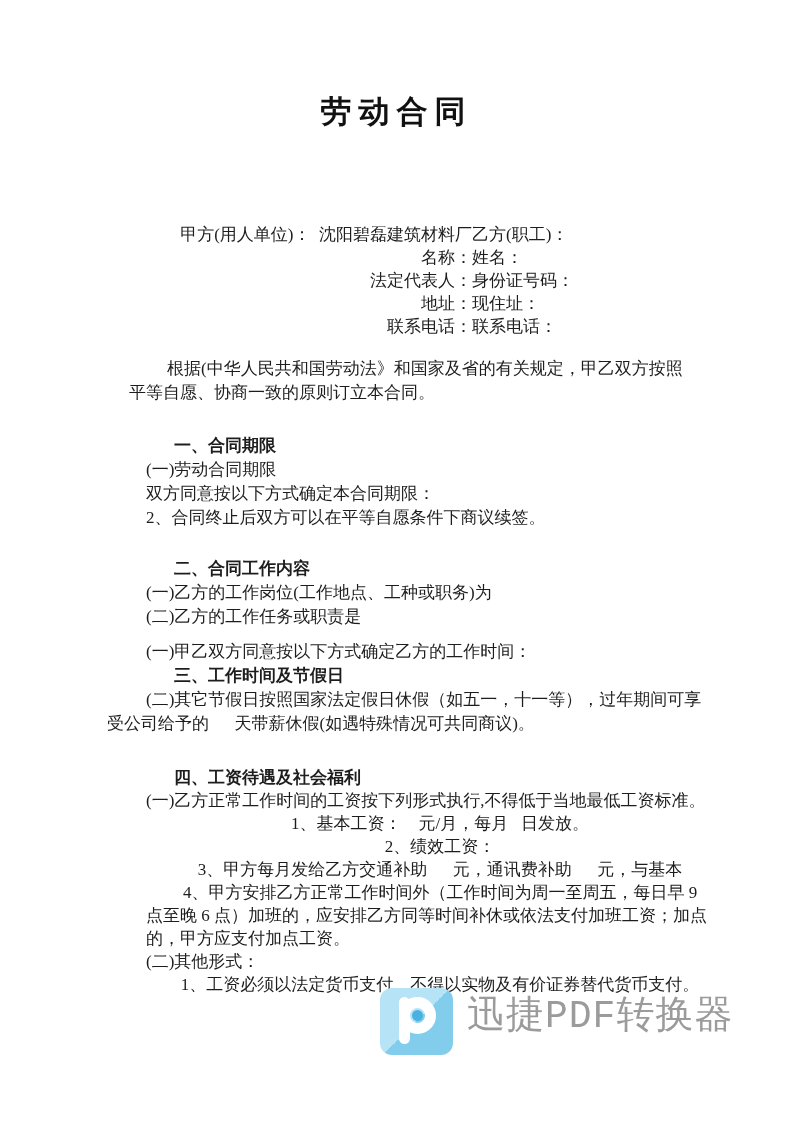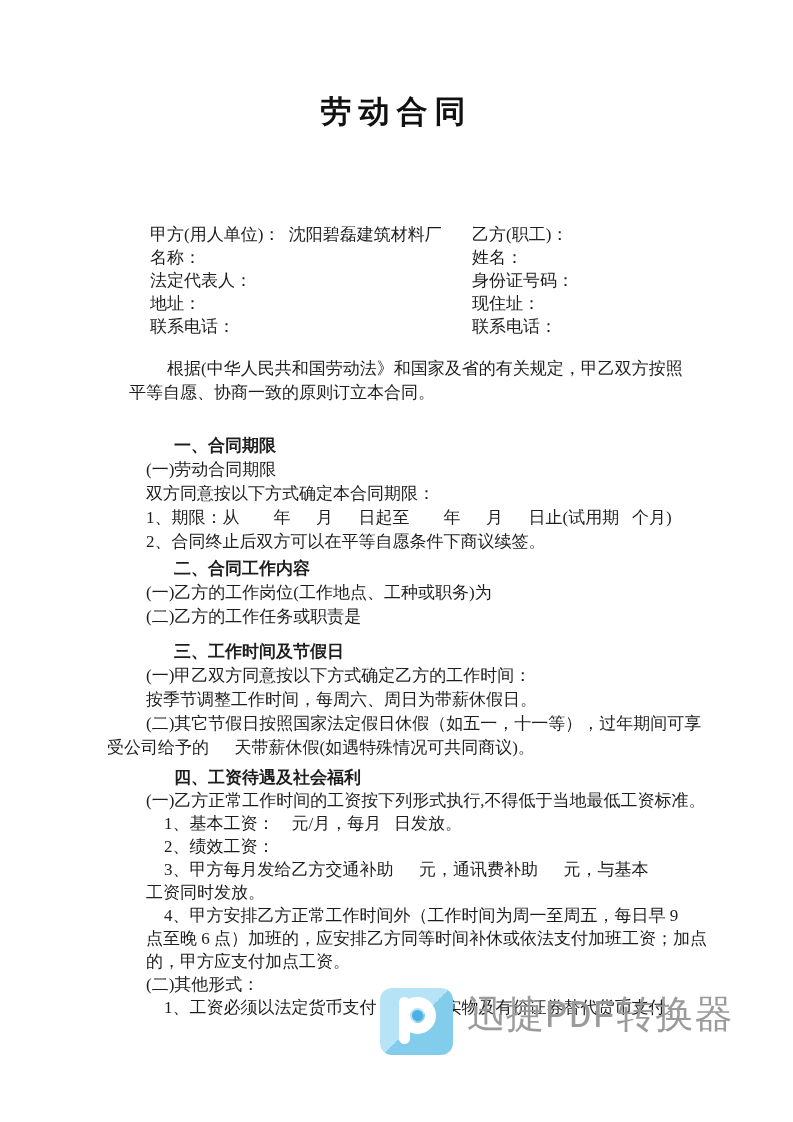--- a/index.html
+++ b/index.html
@@ -33,33 +33,33 @@
     font-weight: 700;
     letter-spacing: 7px;
     font-family: Liberation Serif, serif;
     color: #111111;
   }
   .party {
     position: absolute;
     top: 223px;
     left: 150px;
   }
-  .party-row { display: flex; }
+  .party-row { display: flex; text-align: right; }
   .party .line { line-height: 23px; }
   .party-left { width: 322px; }
   .preamble {
     position: absolute;
     top: 357px;
     left: 146px;
     width: 560px;
   }
   .ind-first { padding-left: 21px; }
   .out-sm { margin-left: -17px; }
   .out-lg { margin-left: -39px; }
-  .ind-item { padding-left: 18px; }
+  .ind-item { padding-left: 18px; text-align: center; }
   .sec { position: absolute; left: 146px; width: 570px; }
   .sec-1 { top: 434px; }
   .sec-2 { top: 557px; }
   .sec-3 { top: 640px; }
   .sec-4 { top: 766px; }
   .sec-4 .line { line-height: 23px; }
 
   
   .wm-logo {
     position: absolute;
@@ -143,45 +143,42 @@
 
   <div class="preamble">
     <div class="line ind-first">根据(中华人民共和国劳动法》和国家及省的有关规定，甲乙双方按照</div>
     <div class="line out-sm">平等自愿、协商一致的原则订立本合同。</div>
   </div>
 
   <div class="sec sec-1">
     <div class="line heading">一、合同期限</div>
     <div class="line">(一)劳动合同期限</div>
     <div class="line">双方同意按以下方式确定本合同期限：</div>
-    <div class="line">1、期限：从        年      月      日起至        年      月      日止(试用期   个月)</div>
     <div class="line">2、合同终止后双方可以在平等自愿条件下商议续签。</div>
   </div>
 
   <div class="sec sec-2">
     <div class="line heading">二、合同工作内容</div>
     <div class="line">(一)乙方的工作岗位(工作地点、工种或职务)为</div>
     <div class="line">(二)乙方的工作任务或职责是</div>
   </div>
 
   <div class="sec sec-3">
+    <div class="line">(一)甲乙双方同意按以下方式确定乙方的工作时间：</div>
     <div class="line heading">三、工作时间及节假日</div>
-    <div class="line">(一)甲乙双方同意按以下方式确定乙方的工作时间：</div>
-    <div class="line">按季节调整工作时间，每周六、周日为带薪休假日。</div>
     <div class="line">(二)其它节假日按照国家法定假日休假（如五一，十一等），过年期间可享</div>
     <div class="line out-lg">受公司给予的      天带薪休假(如遇特殊情况可共同商议)。</div>
   </div>
 
   <div class="sec sec-4">
     <div class="line heading">四、工资待遇及社会福利</div>
     <div class="line">(一)乙方正常工作时间的工资按下列形式执行,不得低于当地最低工资标准。</div>
     <div class="line ind-item">1、基本工资：    元/月，每月   日发放。</div>
     <div class="line ind-item">2、绩效工资：</div>
     <div class="line ind-item">3、甲方每月发给乙方交通补助      元，通讯费补助      元，与基本</div>
-    <div class="line">工资同时发放。</div>
     <div class="line ind-item">4、甲方安排乙方正常工作时间外（工作时间为周一至周五，每日早 9</div>
     <div class="line">点至晚 6 点）加班的，应安排乙方同等时间补休或依法支付加班工资；加点</div>
     <div class="line">的，甲方应支付加点工资。</div>
     <div class="line">(二)其他形式：</div>
     <div class="line ind-item">1、工资必须以法定货币支付，不得以实物及有价证券替代货币支付。</div>
   </div>
 
   <div class="wm-logo">
     <div class="wm-ring"></div>
     <div class="wm-stem"></div>

